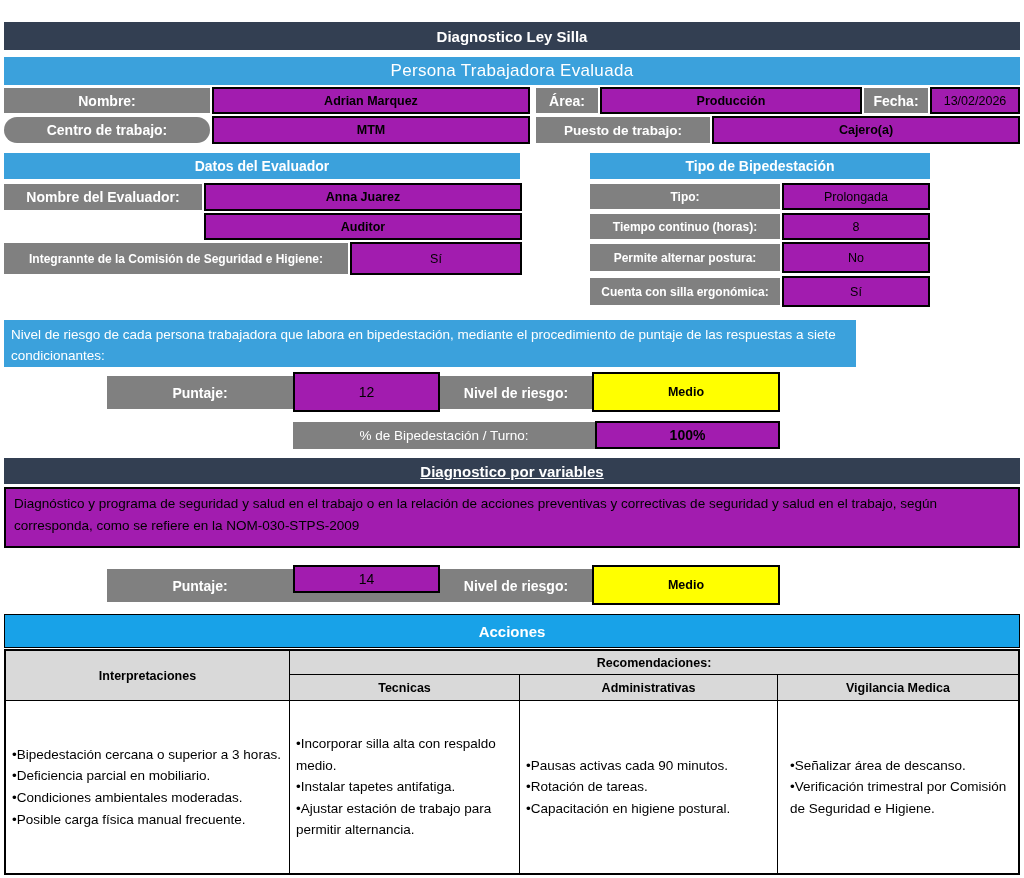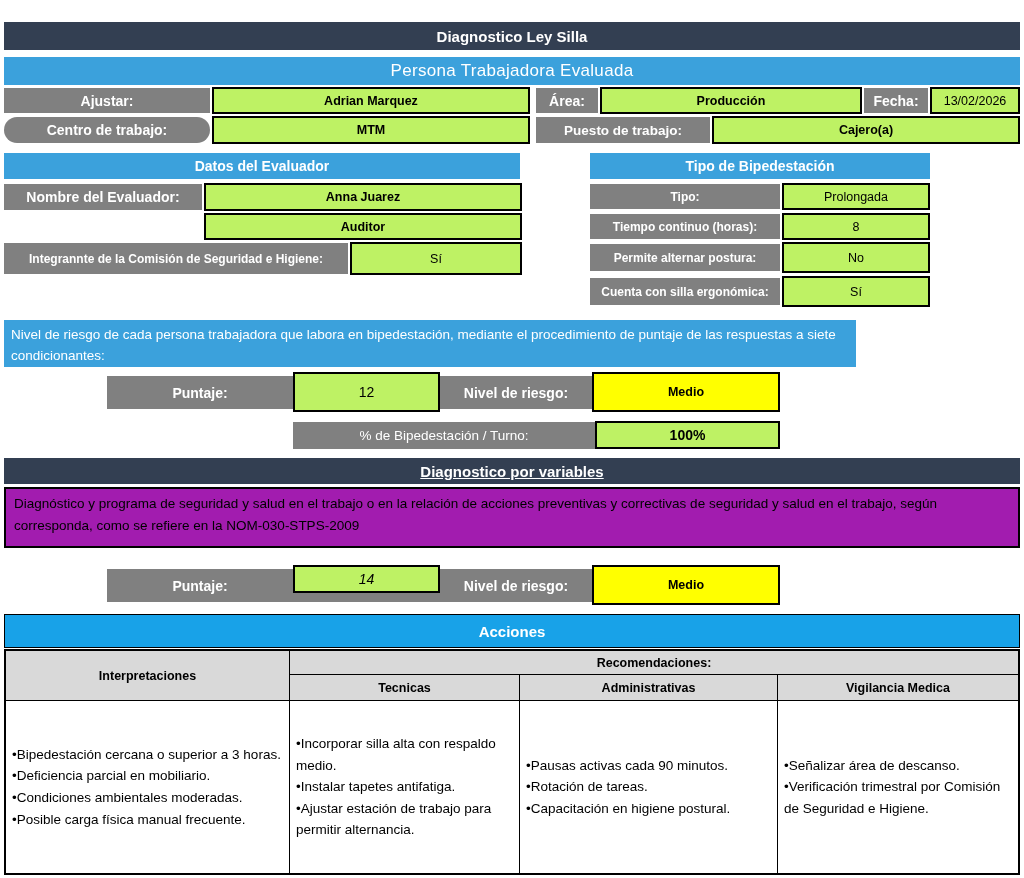--- a/index.html
+++ b/index.html
@@ -11,21 +11,21 @@
              display:flex; align-items:center; justify-content:center; }
   .bluebar { background:#3BA1DC; color:#fff; display:flex; align-items:center; justify-content:center; }
   .bluebar.big { font-size:17px; font-weight:normal; letter-spacing:.3px; }
   .bluebar.sub { font-size:14px; font-weight:bold; }
 
   .glabel { background:#808080; color:#fff; font-weight:bold; font-size:13.5px;
             display:flex; align-items:center; justify-content:center; text-align:center; }
   .glabel.small { font-size:12px; }
   .glabel.plain { font-weight:normal; }
 
-  .inputbox { background:#bef264; border:2px solid #000; color:#000;
+  .inputbox { background:#a21caf; border:2px solid #000; color:#000;
               display:flex; align-items:center; justify-content:center;
               font-size:12.5px; font-weight:bold; text-align:center; }
   .inputbox.reg { font-weight:normal; }
   .inputbox.yellow { background:#FFFF00; }
   .inputbox.big { font-size:14px; }
 
   .banner { background:#3BA1DC; color:#fff; font-size:13.5px; line-height:1.55;
             padding:5px 7px; }
 
   .descbox { background:#a21caf; border:2px solid #000; color:#000; font-size:13.5px;
@@ -44,21 +44,21 @@
 </style>
 </head>
 <body>
 
 <div class="sheet">
 
   <div class="abs darkbar" style="left:4px; top:6px; width:1016px; height:28px;margin-top:16px;">Diagnostico Ley Silla</div>
 
   <div class="abs bluebar big" style="left:4px; top:57px; width:1016px; height:28px;">Persona Trabajadora Evaluada</div>
 
-  <div class="abs glabel" style="left:4px; top:88px; width:206px; height:25px; font-size:14px;">Ajustar:</div>
+  <div class="abs glabel" style="left:4px; top:88px; width:206px; height:25px; font-size:14px;">Nombre:</div>
   <div class="abs inputbox" style="left:212px; top:87px; width:318px; height:27px;">Adrian Marquez</div>
   <div class="abs glabel" style="left:536px; top:88px; width:62px; height:25px; font-size:14px;">Área:</div>
   <div class="abs inputbox" style="left:600px; top:87px; width:262px; height:27px;">Producción</div>
   <div class="abs glabel" style="left:864px; top:88px; width:64px; height:25px; font-size:14px;">Fecha:</div>
   <div class="abs inputbox reg" style="left:930px; top:87px; width:90px; height:27px;">13/02/2026</div>
 
   <div class="abs glabel" style="left:4px; top:117px; width:206px; height:26px; font-size:14px;border-radius:13px;">Centro de trabajo:</div>
   <div class="abs inputbox" style="left:212px; top:116px; width:318px; height:28px;">MTM</div>
   <div class="abs glabel" style="left:536px; top:117px; width:174px; height:26px; font-size:13.5px;">Puesto de trabajo:</div>
   <div class="abs inputbox" style="left:712px; top:116px; width:308px; height:28px;">Cajero(a)</div>
@@ -89,21 +89,21 @@
   <div class="abs inputbox yellow" style="left:592px; top:372px; width:188px; height:40px;">Medio</div>
 
   <div class="abs glabel plain" style="left:293px; top:422px; width:302px; height:27px;">% de Bipedestación / Turno:</div>
   <div class="abs inputbox big" style="left:595px; top:421px; width:185px; height:28px;">100%</div>
 
   <div class="abs darkbar" style="left:4px; top:458px; width:1016px; height:26px;text-decoration:underline;">Diagnostico por variables</div>
   <div class="abs descbox" style="left:4px; top:487px; width:1016px; height:61px;">Diagnóstico y programa de seguridad y salud en el trabajo o en la relación de acciones preventivas y correctivas de seguridad y salud en el trabajo, según corresponda, como se refiere en la NOM-030-STPS-2009</div>
 
   <div class="abs" style="left:107px; top:569px; width:488px; height:33px; background:#808080;"></div>
   <div class="abs glabel" style="left:107px; top:569px; width:186px; height:33px; background:none; font-size:14px;">Puntaje:</div>
-  <div class="abs inputbox reg big" style="left:293px; top:565px; width:147px; height:28px;font-style:italic;">14</div>
+  <div class="abs inputbox reg big" style="left:293px; top:565px; width:147px; height:28px;">14</div>
   <div class="abs glabel" style="left:440px; top:569px; width:152px; height:33px; background:none; font-size:14px;">Nivel de riesgo:</div>
   <div class="abs inputbox yellow" style="left:592px; top:565px; width:188px; height:40px;">Medio</div>
 
   <div class="abs bluebar" style="left:4px; top:614px; width:1016px; height:34px; background:#18A2E8; border:1.5px solid #000; font-weight:bold; font-size:15px;">Acciones</div>
 
   <div class="abs tbl" style="left:4px; top:649px; width:1016px; height:226px;">
 
     <div style="display:flex; height:50px;">
       <div class="hdr br bb" style="width:284px; height:50px;">Interpretaciones</div>
       <div style="flex:1; display:flex; flex-direction:column;">
@@ -126,20 +126,20 @@
       <div class="cell br" style="width:230px;">
         <div class="txt">•Incorporar silla alta con respaldo medio.
 •Instalar tapetes antifatiga.
 •Ajustar estación de trabajo para permitir alternancia.</div>
       </div>
       <div class="cell br" style="width:258px;">
         <div class="txt">•Pausas activas cada 90 minutos.
 •Rotación de tareas.
 •Capacitación en higiene postural.</div>
       </div>
-      <div class="cell" style="flex:1;">
+      <div class="cell" style="flex:1;margin-left:6px;">
         <div class="txt">•Señalizar área de descanso.
 •Verificación trimestral por Comisión de Seguridad e Higiene.</div>
       </div>
     </div>
   </div>
 
 </div>
 
 </body></html>

